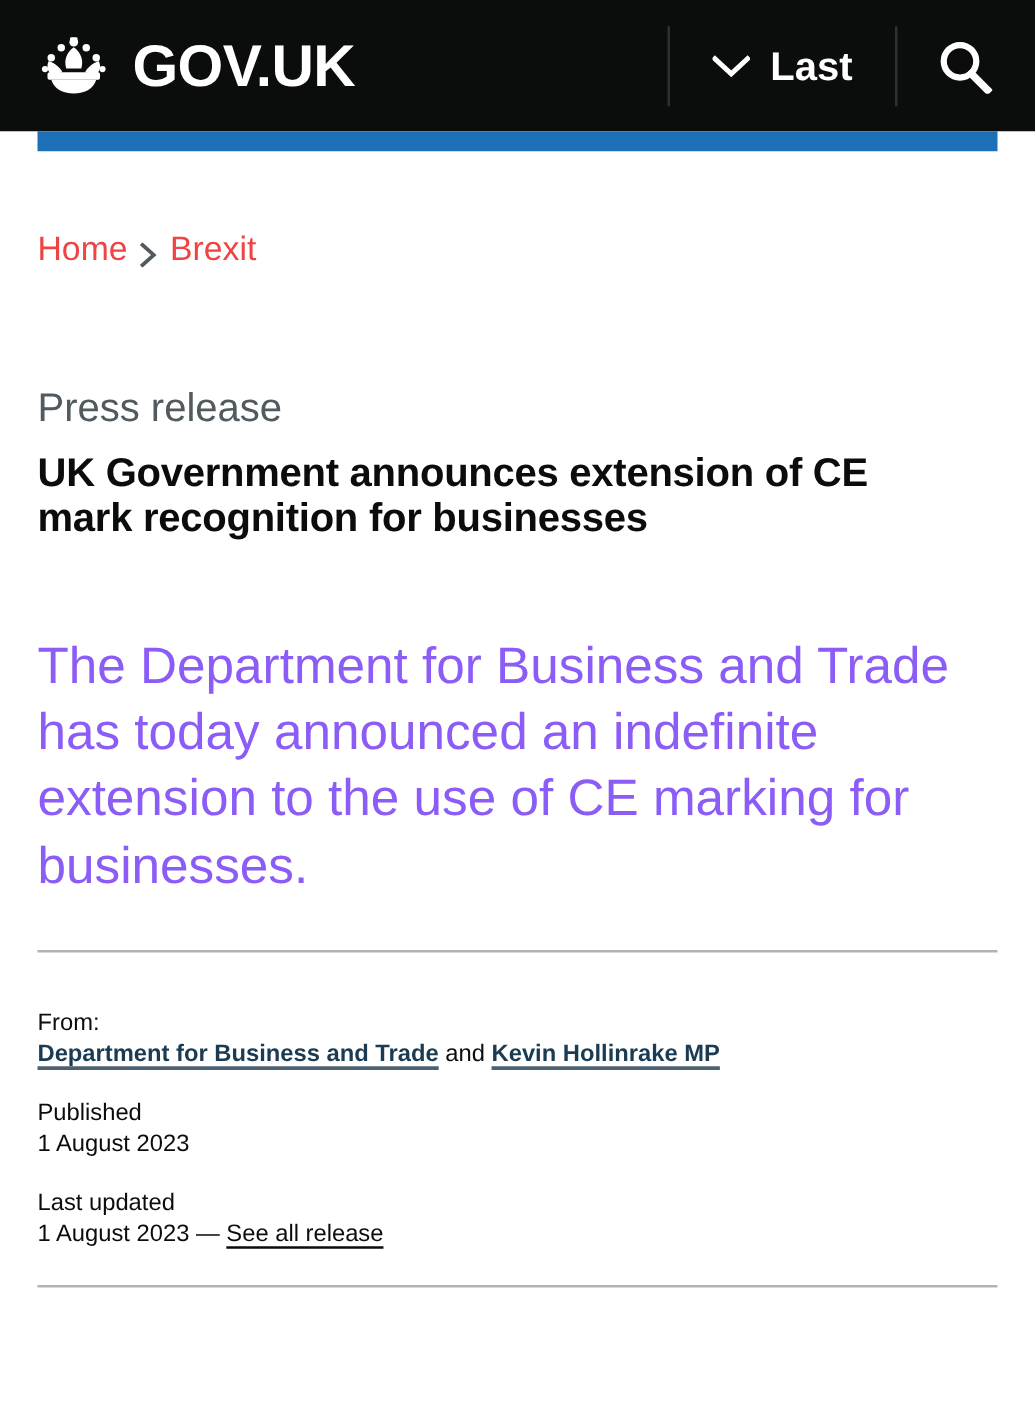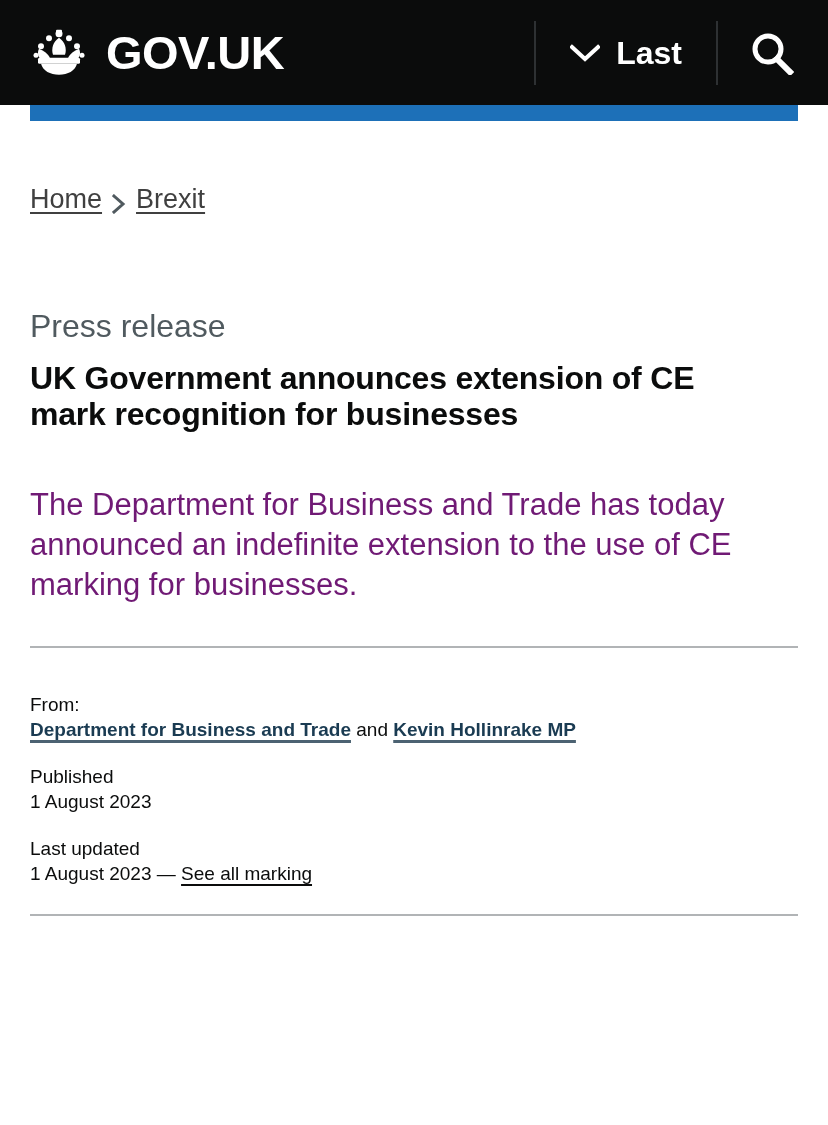--- a/index.html
+++ b/index.html
@@ -101,22 +101,21 @@
   
   .breadcrumbs {
     display: flex;
     align-items: center;
     gap: 10px;
     margin-top: 62px;
     font-size: 27px;
     line-height: 1.2;
   }
   .crumb {
-    color: #404040;
-    text-decoration: underline;
+    color: #ef4444;
     text-underline-offset: 4px;
     text-decoration-thickness: 2px;
   }
   .crumb-sep {
     width: 14px;
     height: 20px;
     flex: 0 0 auto;
   }
 
   
@@ -129,24 +128,24 @@
   h1.title {
     margin: 14px 0 0 0;
     font-size: 32px;
     font-weight: bold;
     line-height: 1.14;
     letter-spacing: -0.2px;
     color: #0b0c0c;
     max-width: 740px;
   }
   .lede {
-    margin-top: 52px;
-    font-size: 31px;
+    margin-top: 73px;
+    font-size: 41px;
     line-height: 1.3;
-    color: #701a75;
+    color: #8b5cf6;
     max-width: 772px;
   }
 
   
   hr.rule {
     border: 0;
     border-top: 2px solid #b1b4b6;
     margin: 40px 0 0 0;
   }
 
@@ -268,20 +267,20 @@
         <a class="meta-link strong">Department for Business and Trade</a><span> and </span><a class="meta-link strong">Kevin Hollinrake MP</a>
       </div>
 
       <div class="meta-block">
         <span class="meta-term">Published</span>
         <span>1 August 2023</span>
       </div>
 
       <div class="meta-block">
         <span class="meta-term">Last updated</span>
-        <span>1 August 2023</span><span> — </span><a class="updates-link">See all marking</a>
+        <span>1 August 2023</span><span> — </span><a class="updates-link">See all release</a>
       </div>
 
       <hr class="meta-bottom-rule">
     </div>
 
   </div>
 </div>
 
 </body></html>

